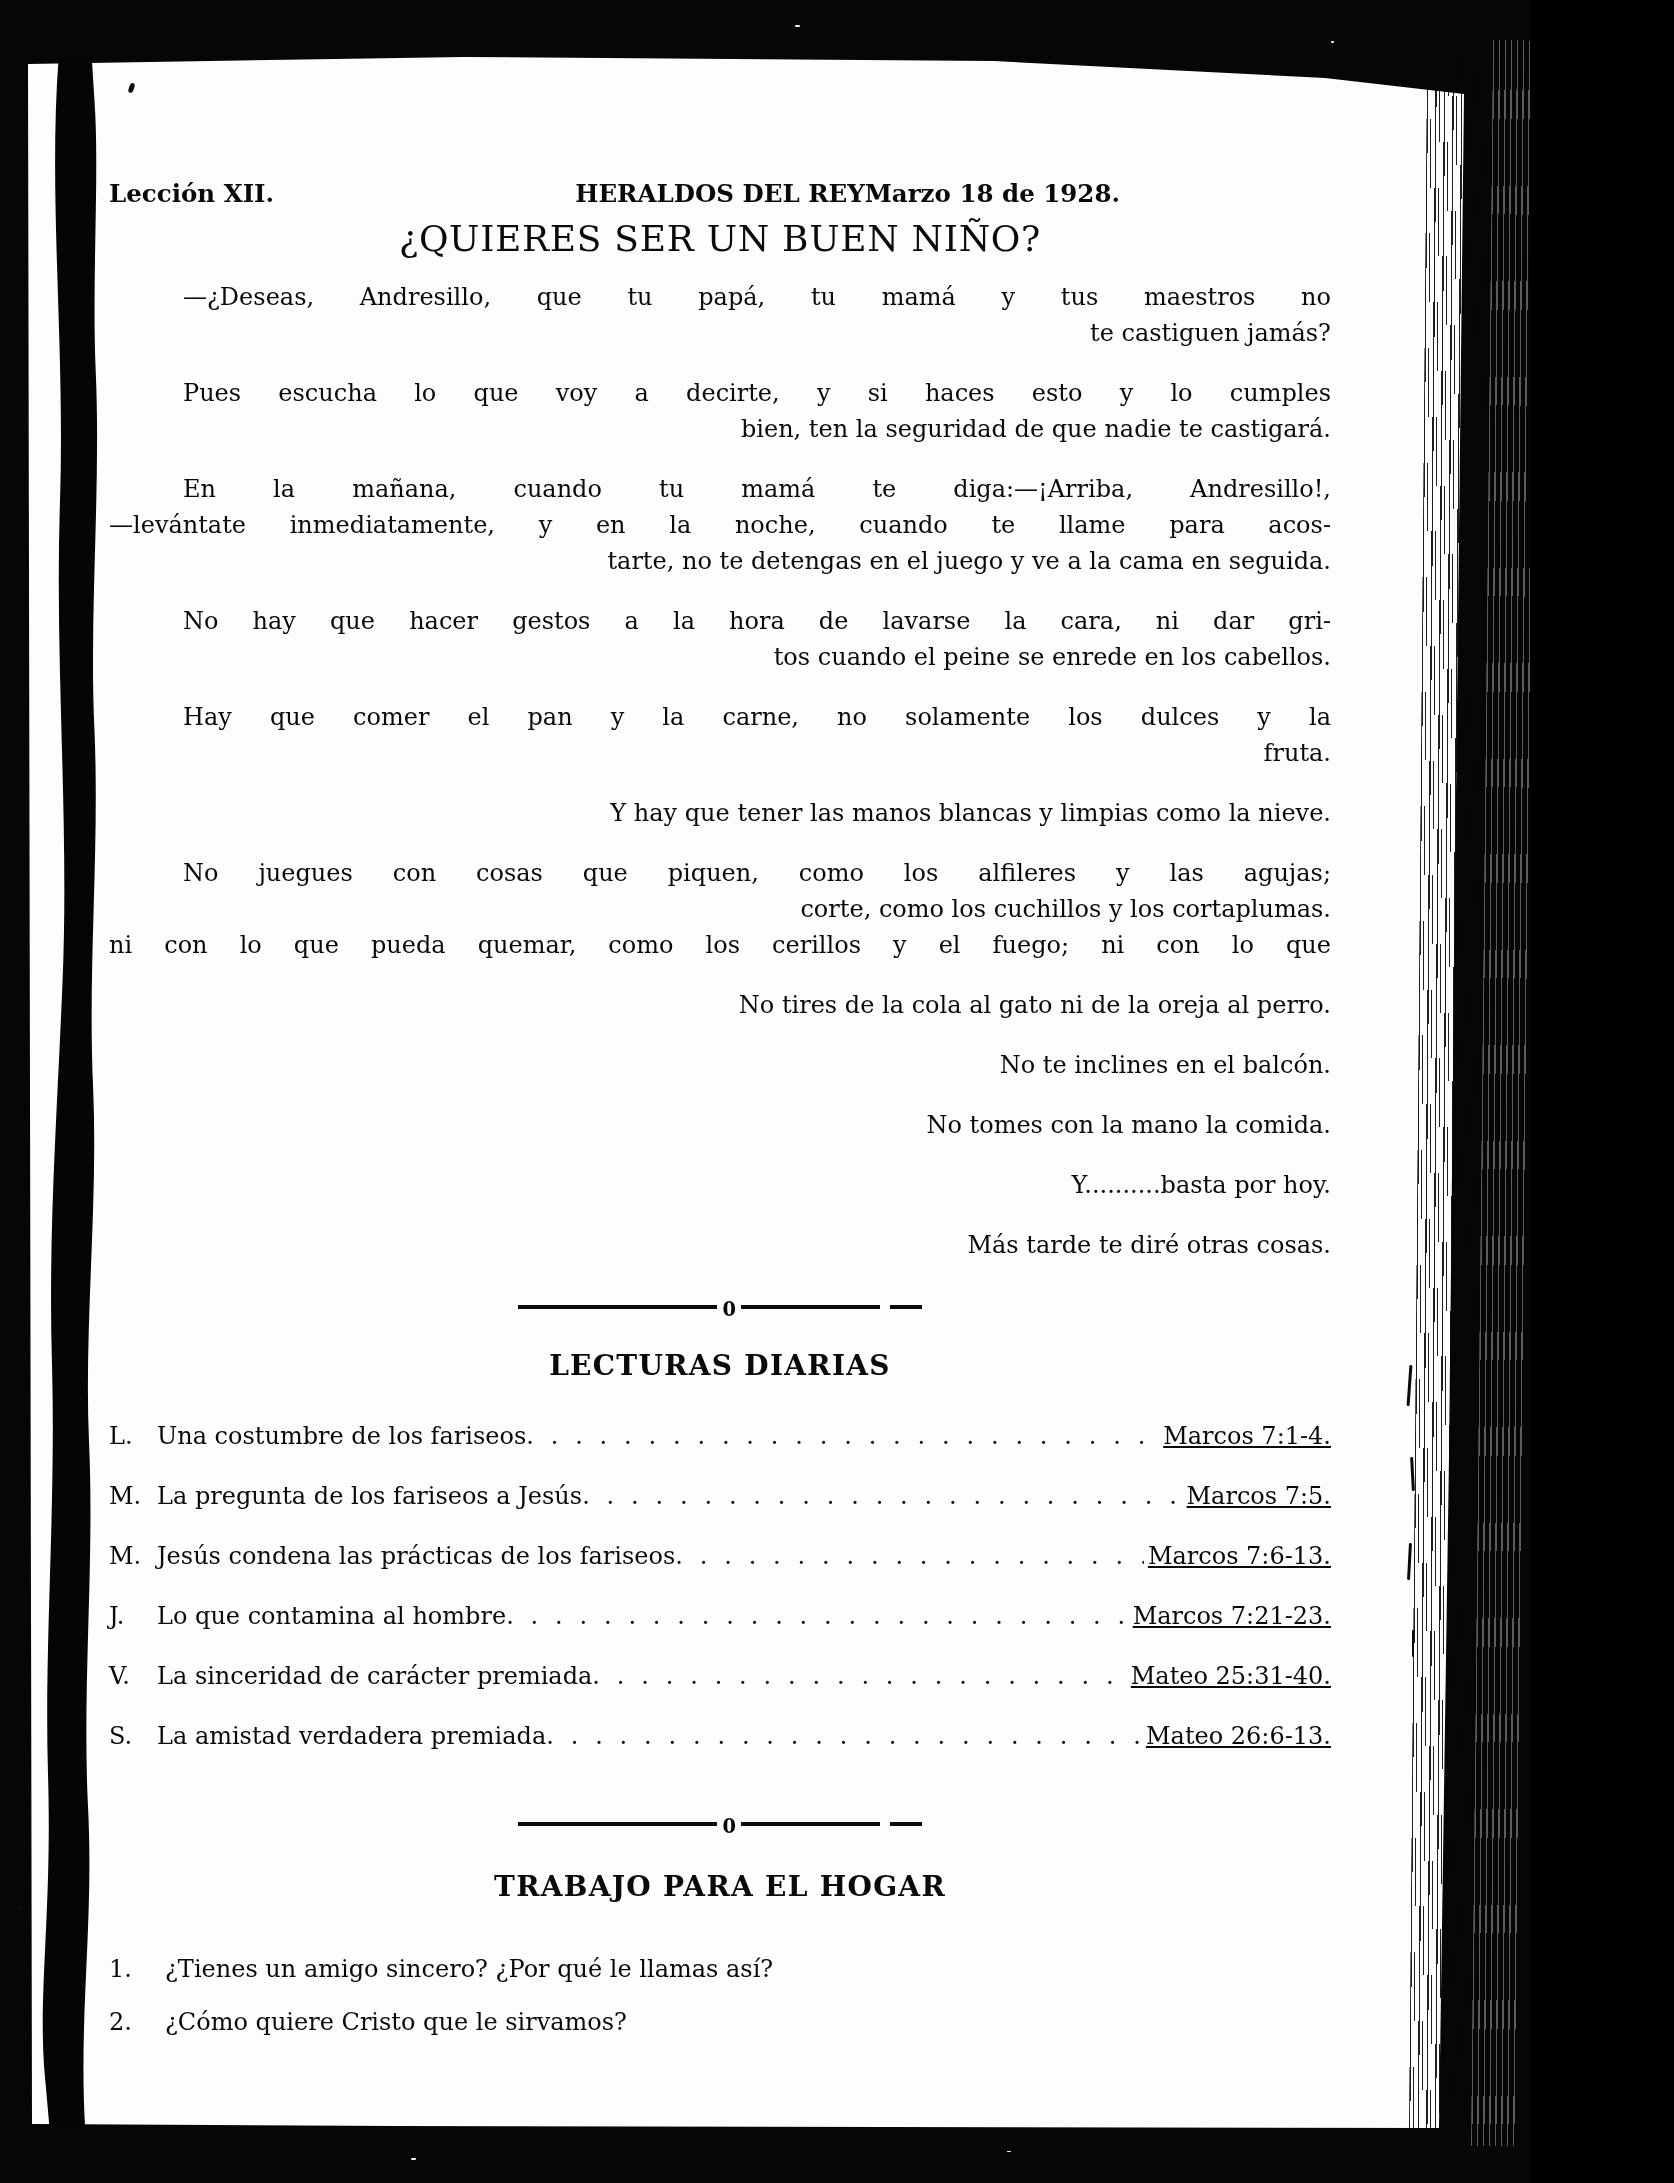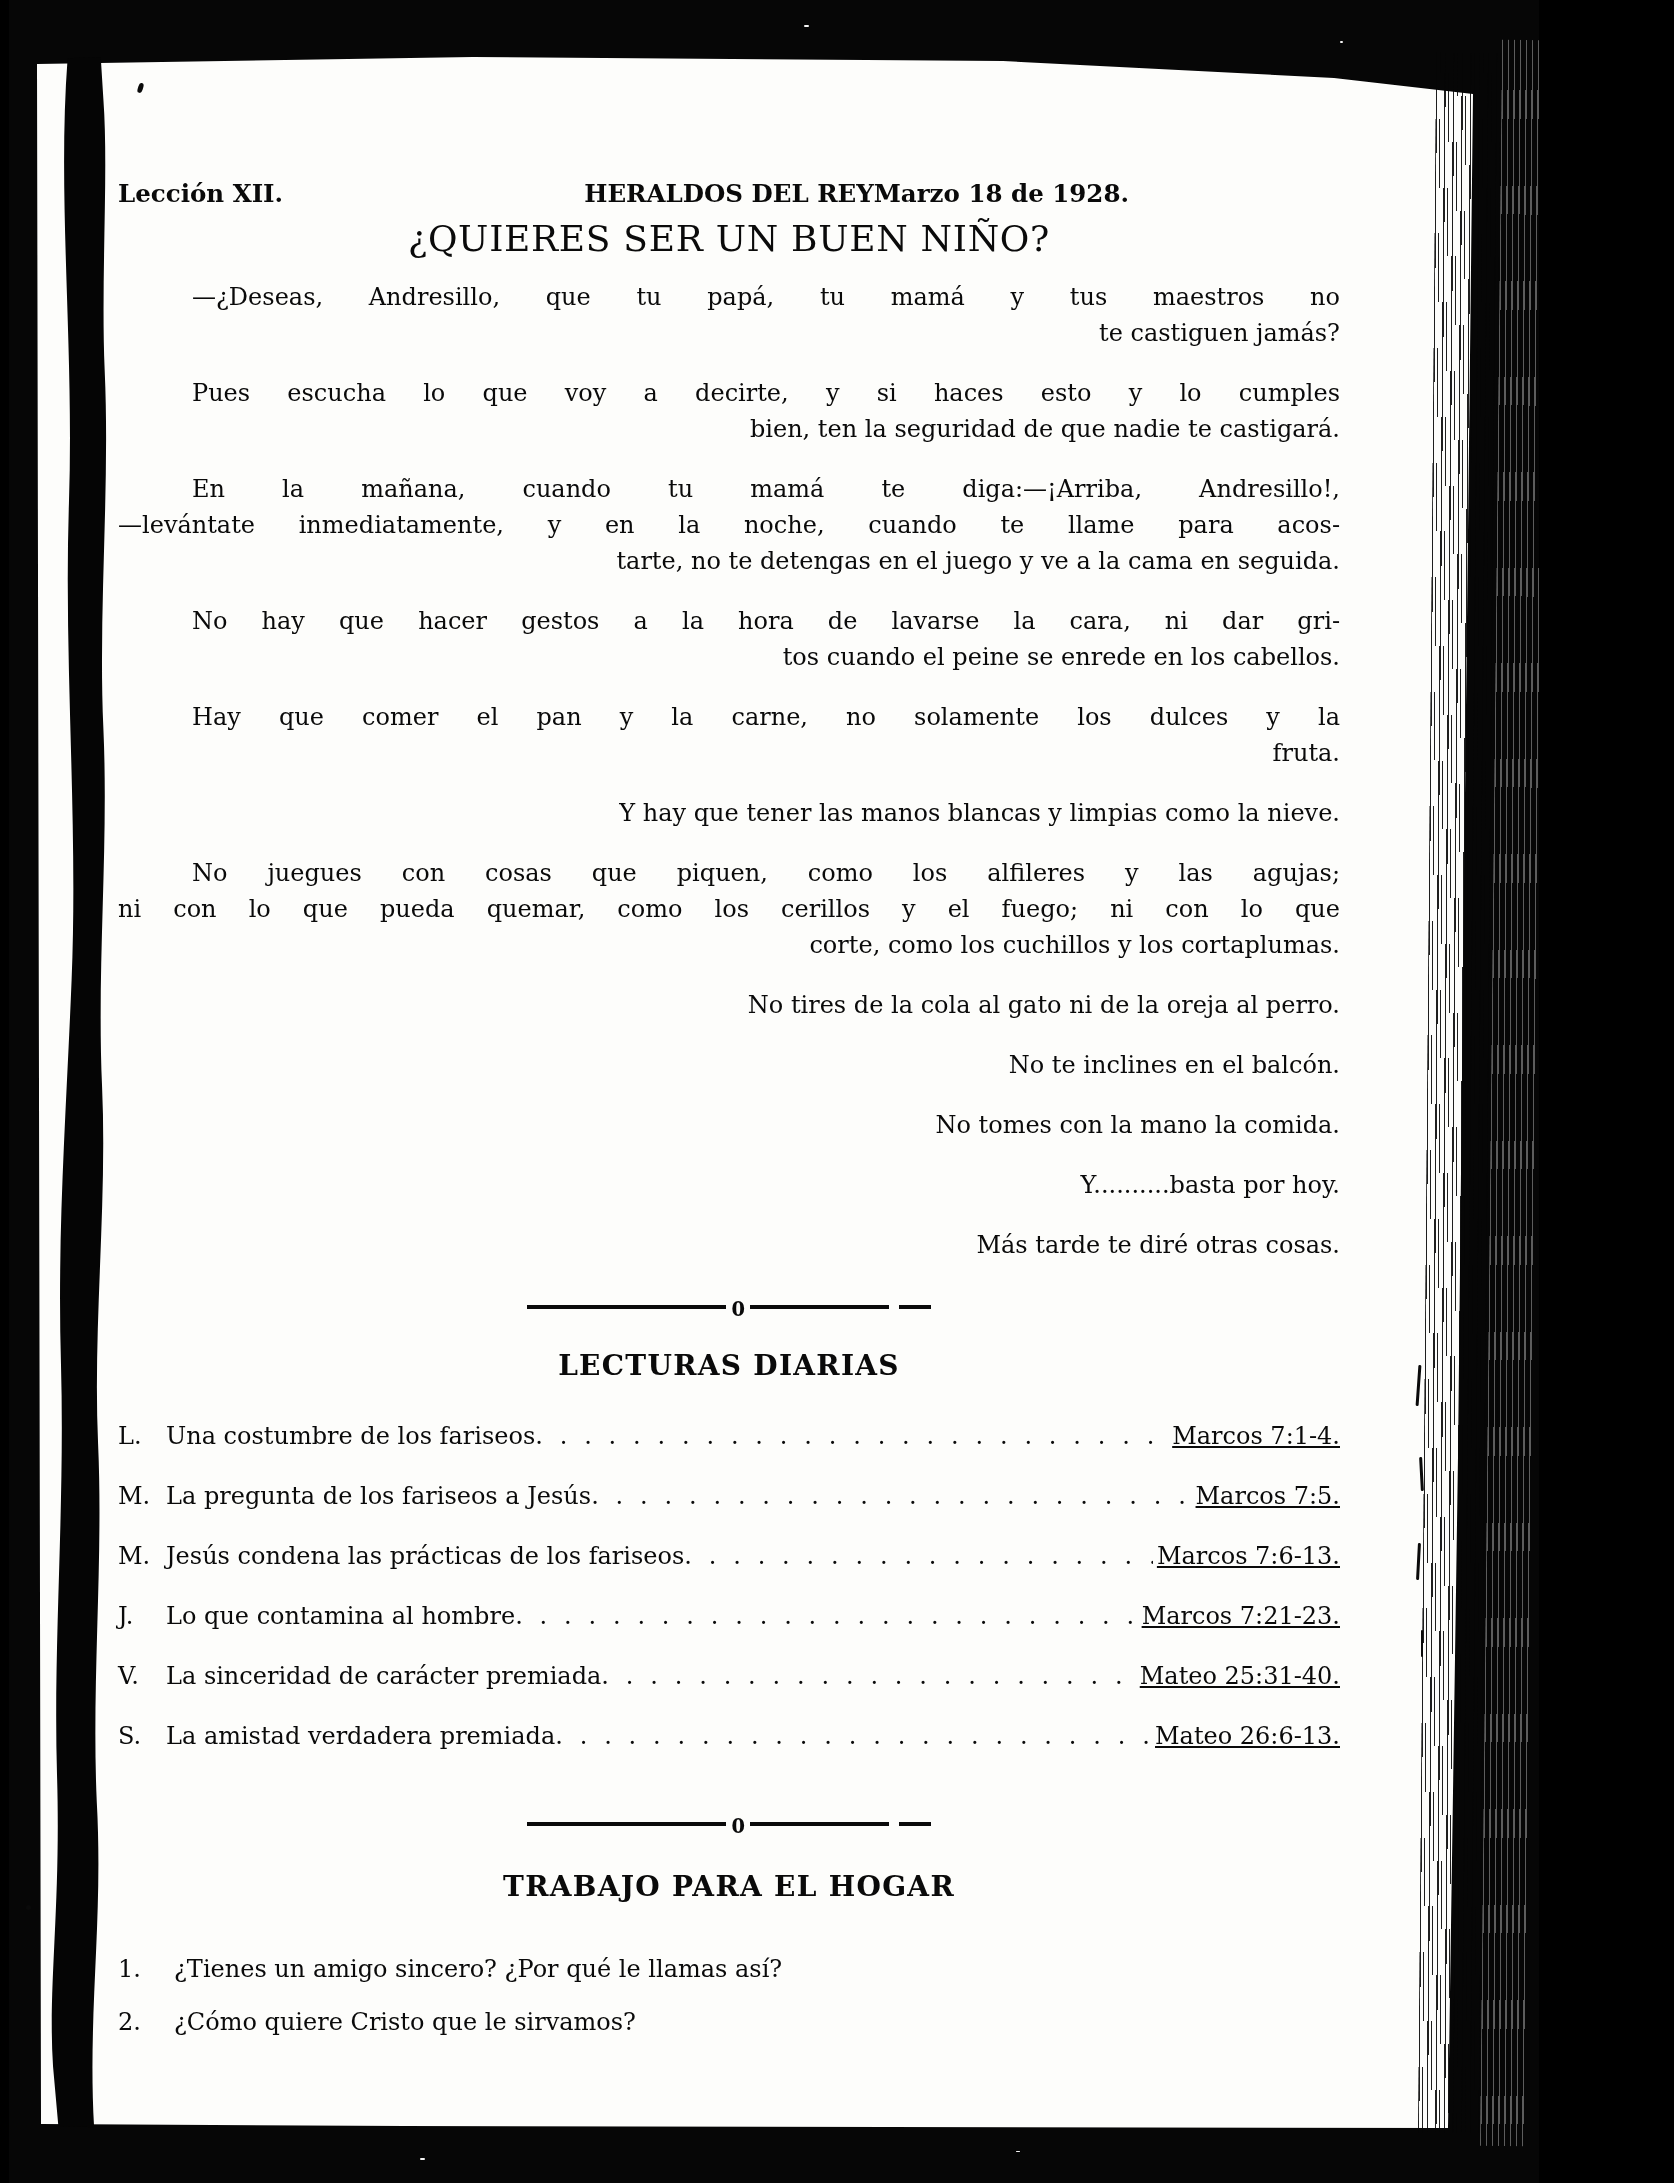--- a/index.html
+++ b/index.html
@@ -1,17 +1,17 @@
 <!DOCTYPE html>
 <html style="font-size:10.6px"><head>
 <meta charset="utf-8">
 <style>
   html,body{margin:0;padding:0;background:#000;}
   #scan{position:relative;width:1530px;height:2183px;background:#060606;overflow:hidden;
-        font-family:"DejaVu Serif","Liberation Serif",serif;color:#0a0a0a;margin-left:9px;}
+        font-family:"DejaVu Serif","Liberation Serif",serif;color:#0a0a0a;}
   
   #paper{position:absolute;inset:0;background:#fdfdfb;
     clip-path:polygon(28px 64px,464px 57px,994px 61px,1325px 78px,1464px 94px,
                       1456px 795px,1449px 1457px,1439px 2128px,397px 2126px,32px 2124px);}
   
   .streaks-a{position:absolute;left:1418px;top:53px;width:106px;height:2080px;
     background:repeating-linear-gradient(90deg,#050505 0 1.3px,transparent 1.3px 4px,#050505 4px 4.6px,transparent 4.6px 8.6px);
     transform:rotate(.5deg);opacity:.9;}
   .streaks-b{position:absolute;left:1482px;top:40px;width:46px;height:2106px;
     background:repeating-linear-gradient(90deg,rgba(255,255,255,.7) 0 1.3px,transparent 1.3px 6px);
@@ -129,22 +129,22 @@
       <div class="pline full ind" data-interactable="false">Hay que comer el pan y la carne, no solamente los dulces y la</div>
       <div class="pline" data-interactable="false">fruta.</div>
     </div>
 
     <div class="para" data-interactable="false">
       <div class="pline ind" data-interactable="false">Y hay que tener las manos blancas y limpias como la nieve.</div>
     </div>
 
     <div class="para" data-interactable="false">
       <div class="pline full ind" data-interactable="false">No juegues con cosas que piquen, como los alfileres y las agujas;</div>
+      <div class="pline" data-interactable="false">corte, como los cuchillos y los cortaplumas.</div>
       <div class="pline full" data-interactable="false">ni con lo que pueda quemar, como los cerillos y el fuego; ni con lo que</div>
-      <div class="pline" data-interactable="false">corte, como los cuchillos y los cortaplumas.</div>
     </div>
 
     <div class="para" data-interactable="false">
       <div class="pline ind" data-interactable="false">No tires de la cola al gato ni de la oreja al perro.</div>
     </div>
 
     <div class="para" data-interactable="false">
       <div class="pline ind" data-interactable="false">No te inclines en el balcón.</div>
     </div>
 

